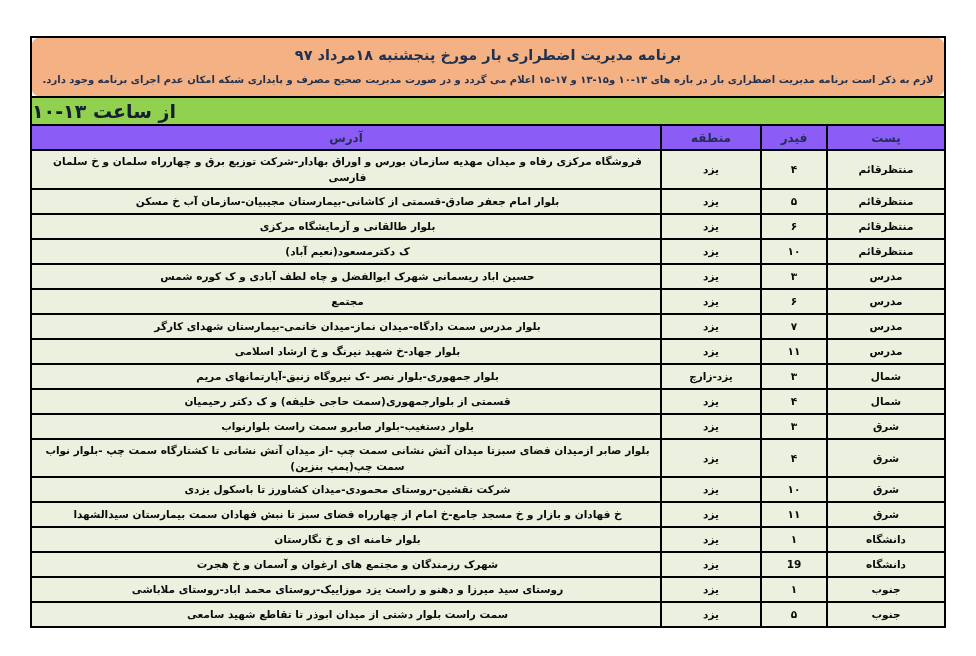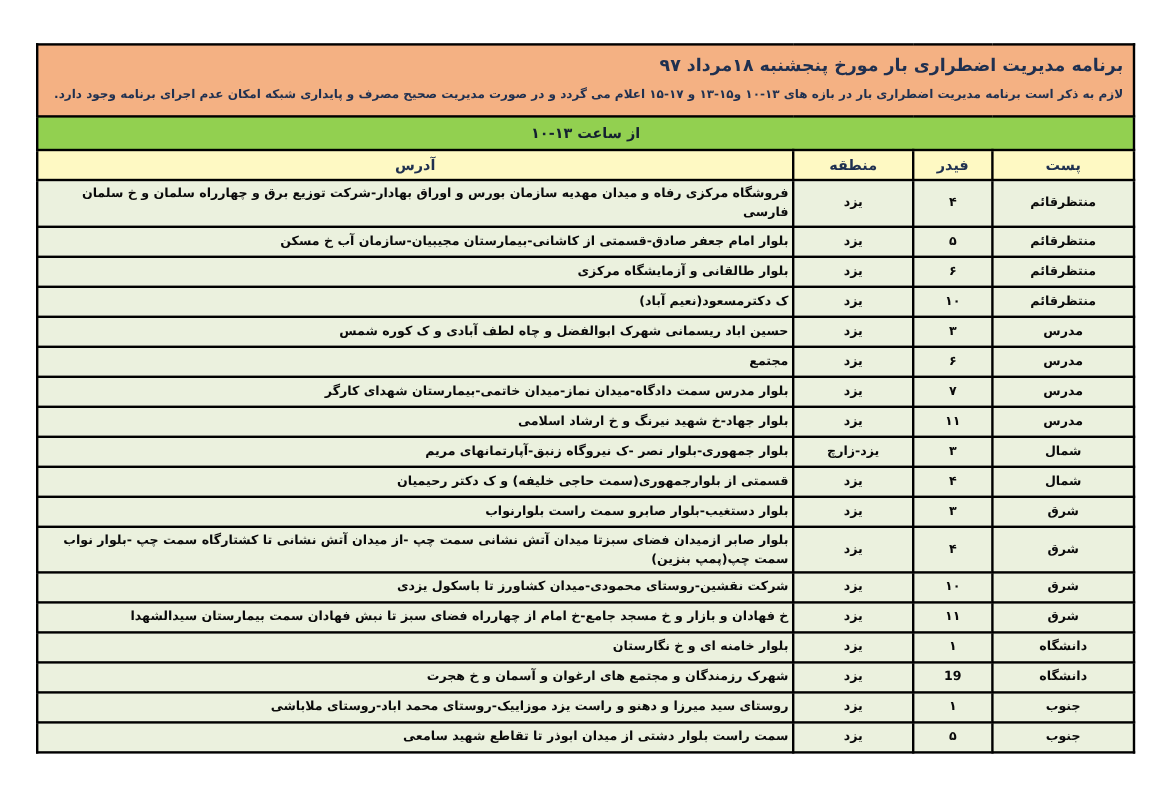--- a/index.html
+++ b/index.html
@@ -19,56 +19,56 @@
     width:100%;
     border-collapse:collapse;
     direction:rtl;
     table-layout:fixed;
   }
   td, th { border:2px solid #000; font-weight:bold; vertical-align:middle; }
 
   
   .orange-band td {
     background:#F4B183;
-    text-align:right;
+    text-align:center;
     padding:9px 8px 11px 8px;
+    border-radius:10px;
   }
   .doc-title   { font-size:14.5px; color:#1F3050; letter-spacing:0; margin-bottom:11px; }
   .doc-subtitle{ font-size:10px; color:#1F3050; }
 
   
   .green-band td {
     background:#92D050;
-    text-align:center;
+    text-align:left;
     height:28px;
-    font-size:12px;
+    font-size:19px;
     color:#142030;
   }
 
   
   .col-head td {
-    background:#fef9c3;
+    background:#8b5cf6;
     text-align:center;
     height:25px;
     font-size:12px;
     color:#1F3050;
   }
 
   
   tbody td {
     background:#EBF1DE;
     height:25px;
     font-size:10.5px;
     color:#0a0a0a;
     text-align:center;
     padding:2px 3px;
     line-height:1.55;
   }
   tbody td.address {
-    text-align:right;
     padding-right:3px;
     padding-left:6px;
   }
 </style>
 </head>
 <body>
 
 <div class="sheet">
   <table>
     <colgroup>

